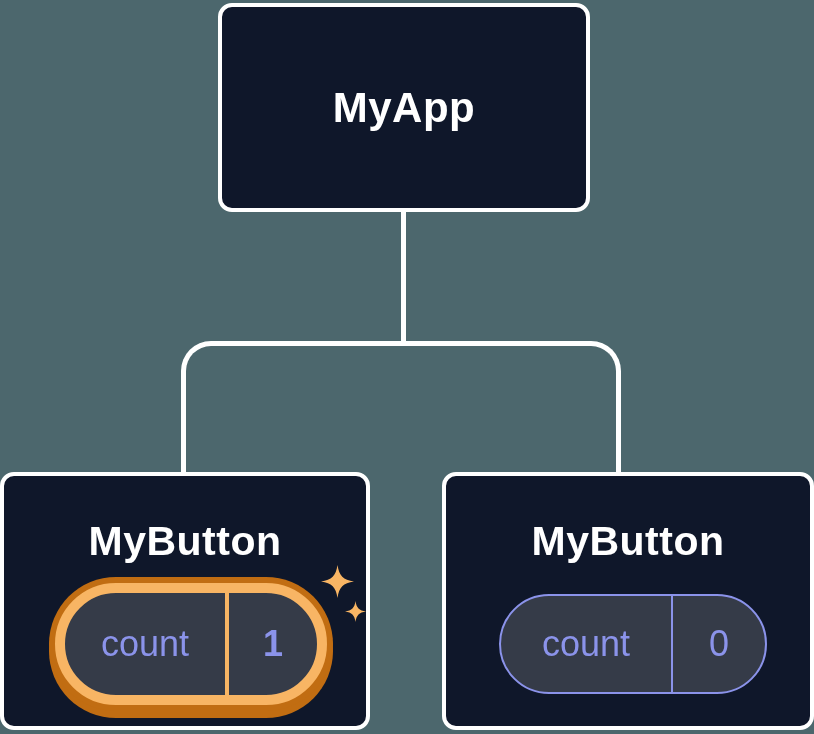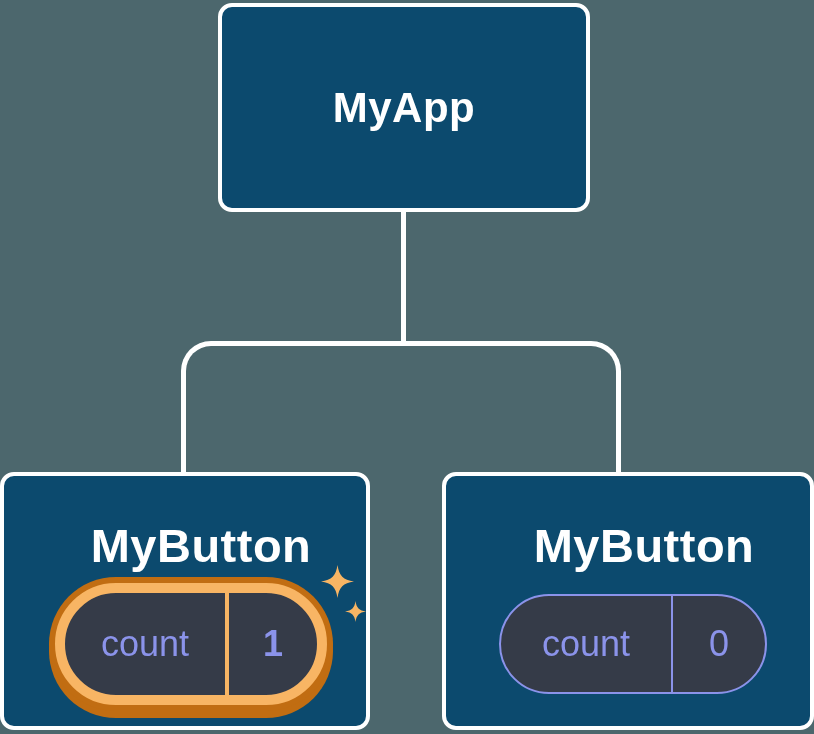--- a/index.html
+++ b/index.html
@@ -8,38 +8,38 @@
     width: 814px;
     height: 734px;
     background: #4C676D;
     overflow: hidden;
     font-family: "Liberation Sans", sans-serif;
   }
 
   
   .node {
     position: absolute;
-    background: #0c4a6e;
+    background: #0f172a;
     border: 4px solid #FFFFFF;
     border-radius: 14px;
     box-sizing: border-box;
   }
   .node-root {
     left: 218px; top: 3px; width: 372px; height: 209px;
     display: flex; align-items: center; justify-content: center;
   }
   .root-label {
     color: #FFFFFF; font-size: 42px; font-weight: 700; letter-spacing: 0.5px;
   }
   .node-child { top: 472px; height: 258px; }
   .node-left  { left: 0px;   width: 370px; }
   .node-right { left: 442px; width: 372px; }
   .child-label {
-    position: absolute; top: 42px; left: 16px; width: 100%;
-    text-align: center; color: #FFFFFF; font-size: 47px; font-weight: 700;
+    position: absolute; top: 42px; left: 0; width: 100%;
+    text-align: center; color: #FFFFFF; font-size: 41px; font-weight: 700;
     letter-spacing: 0.5px;
   }
 
   
   .connector-vertical {
     position: absolute; left: 401px; top: 212px; width: 5px; height: 132px;
     background: #FFFFFF;
   }
   .connector-bracket {
     position: absolute; left: 181px; top: 341px; width: 440px; height: 131px;

